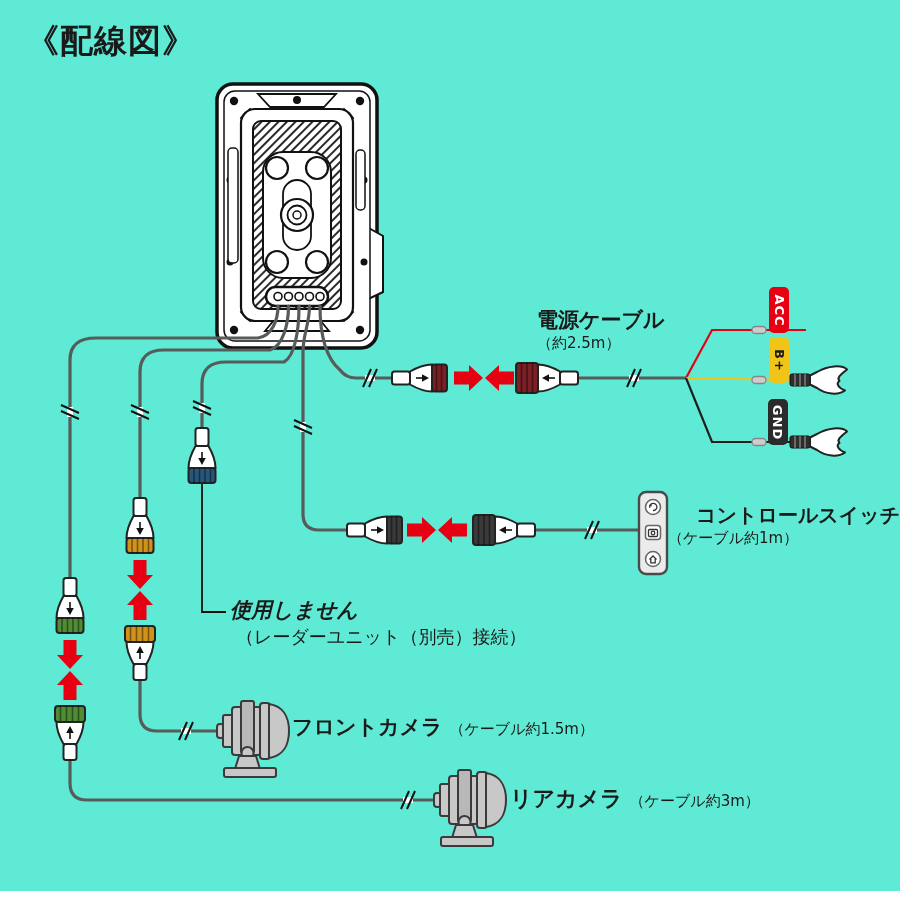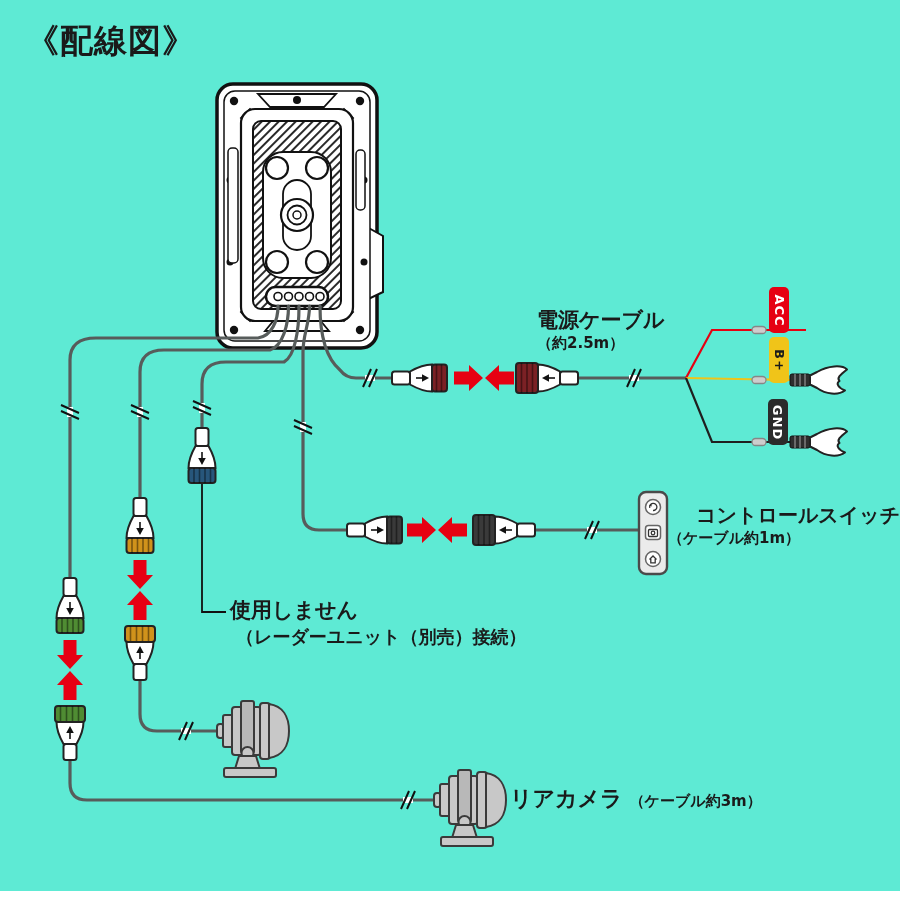--- a/index.html
+++ b/index.html
@@ -19,21 +19,21 @@
   .fk{fill:#fff;stroke:#222;stroke-width:2;stroke-linejoin:round;}
   .camfill{fill:#c8c8c8;stroke:#3a3a3a;stroke-width:2;stroke-linejoin:round;}
   .camdark{fill:#b8b8b8;stroke:#3a3a3a;stroke-width:2;stroke-linejoin:round;}
   .btn{fill:#fff;stroke:#666;stroke-width:1.5;}
   .bico{fill:none;stroke:#333;stroke-width:1.3;}
   
   .lbl{position:absolute;white-space:nowrap;line-height:1.15;}
   .title{font-size:33px;font-weight:800;letter-spacing:1px;}
   .note{font-size:17px;font-weight:500;}
   .big{font-size:21px;font-weight:600;}
-  .sub{font-size:15px;font-weight:700;}
+  .sub{font-size:15px;font-weight:400;}
   .group-c{position:absolute;text-align:left;}
   .group-c .big,.group-c .sub{position:static;display:block;}
   .group-c .sub{margin-top:3px;}
   .row{position:absolute;display:flex;align-items:baseline;gap:7px;white-space:nowrap;}
   .tag{position:absolute;width:20px;height:46px;border-radius:5px;display:flex;
        align-items:center;justify-content:center;}
   .tag span{display:block;transform:rotate(90deg);font-size:13px;font-weight:bold;letter-spacing:1px;}
   .tag-acc{background:#e60012;color:#fff;}
   .tag-bp{background:#f0c419;color:#1a1a1a;}
   .tag-gnd{background:#2b2b2b;color:#fff;}
@@ -266,23 +266,27 @@
 <div class="group-c" style="left:537px;top:308px;width:170px;">
   <div class="lbl big">電源ケーブル</div>
   <div class="lbl sub">（約2.5m）</div>
 </div>
 
 <div class="group-c" style="left:668px;top:504px;width:226px;">
   <div class="lbl big" style="font-size:20px;padding-left:28px;">コントロールスイッチ</div>
   <div class="lbl sub">（ケーブル約1m）</div>
 </div>
 
-<div class="lbl big" style="left:230px;top:598px;">使用しません</div>
+<div class="lbl big" style="left:230px;top:598px;font-style:italic;">使用しません</div>
 <div class="lbl sub" style="left:236px;top:627px;font-size:18px;">（レーダーユニット（別売）接続）</div>
 
+<div class="row" style="left:292px;top:713px;">
+  <span class="big">フロントカメラ</span>
+  <span class="sub">（ケーブル約1.5m）</span>
+</div>
 
 <div class="row" style="left:510px;top:784px;text-align:right;">
   <span class="big" style="font-size:22px;">リアカメラ</span>
   <span class="sub">（ケーブル約3m）</span>
 </div>
 
 <div class="tag tag-acc" style="left:769px;top:287px;">
   <span>ACC</span>
 </div>
 <div class="tag tag-bp" style="left:769px;top:337px;">

